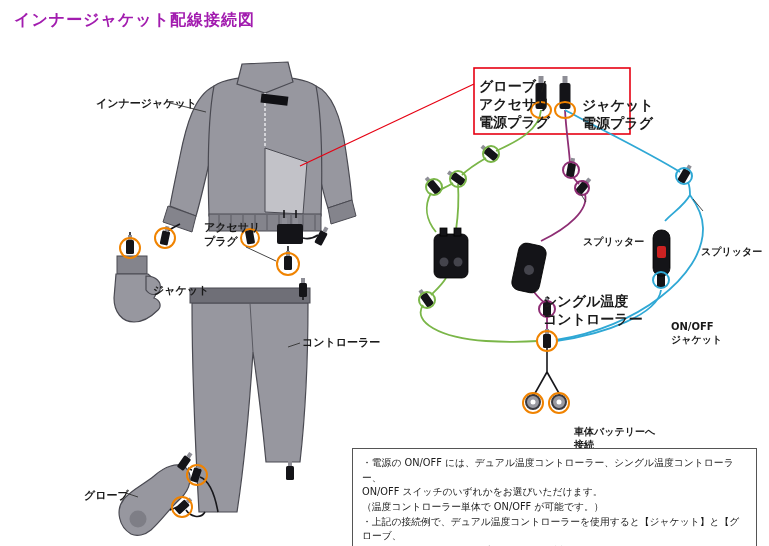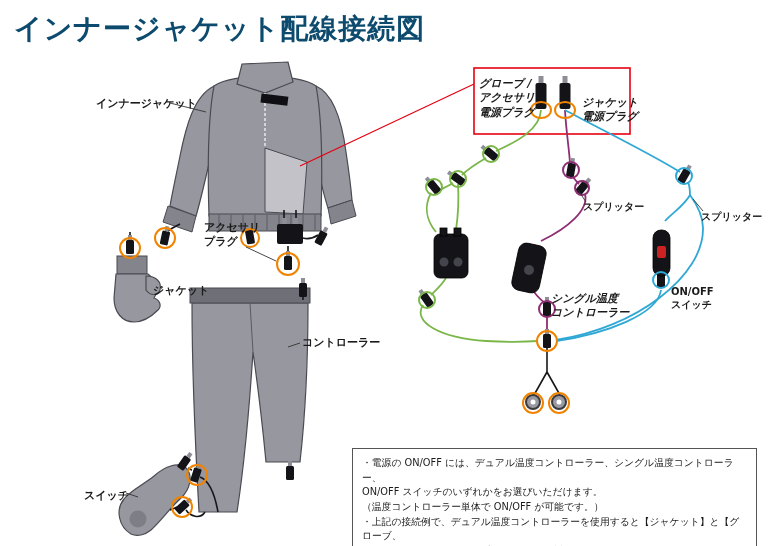--- a/index.html
+++ b/index.html
@@ -1,21 +1,21 @@
 <!DOCTYPE html>
 <html style="--accent-red: #e60012; --highlight-orange: #f08300; --wire-green: #7ab648; --wire-purple: #8e2e74; --wire-cyan: #2fa8d5; --garment-gray: #97979f; --garment-dark: #4a4a52;"><head>
 <meta charset="utf-8">
 <style>
   html,body{margin:0;padding:0;background:#ffffff;}
   .page{position:relative;width:769px;height:546px;background:#fff;overflow:hidden;
         font-family:"DejaVu Sans","Liberation Sans",sans-serif;color:#1a1a1a;}
-  .title{position:absolute;left:14px;top:10px;font-size:28px;font-weight:bold;letter-spacing:1px;color:#0c4a6e;}
+  .title{position:absolute;left:14px;top:10px;font-size:16px;font-weight:bold;letter-spacing:1px;color:#a21caf;}
   .lbl{position:absolute;font-size:11px;font-weight:600;line-height:1.3;white-space:pre-line;color:#1a1a1a;}
-  .lbl.small{font-size:11px;font-style:italic;}
-  .lbl.mid{font-size:10px;}
+  .lbl.small{font-size:14px;}
+  .lbl.mid{font-size:10px;margin-top:35px;}
   .notes{position:absolute;left:352px;top:448px;width:385px;border:1px solid #555;
          padding:7px 9px;font-size:9.8px;line-height:1.5;white-space:pre-line;background:#fff;}
   svg{position:absolute;left:0;top:0;}
   .cloth{fill:var(--garment-gray,#97979f);stroke:var(--garment-dark,#4a4a52);stroke-width:1.2;}
   .rib{fill:#84848c;stroke:var(--garment-dark,#4a4a52);stroke-width:1;}
   .ribline line{stroke:#5a5a62;stroke-width:1;}
   .waist{fill:#6f6f77;stroke:var(--garment-dark,#4a4a52);stroke-width:1;}
   .zip{stroke:#e8e8ec;stroke-width:1.5;stroke-dasharray:3 2;}
   .seam{stroke:#5a5a62;stroke-width:1;fill:none;}
   .plug-body{fill:#141418;}
@@ -239,33 +239,35 @@
     </g>
   </svg>
 
   <div class="title">インナージャケット配線接続図</div>
 
   <div class="lbl" style="left:84px;top:97px;margin-left:12px;">インナージャケット</div>
   <div class="lbl" style="left:204px;top:221px;">アクセサリ
 プラグ</div>
   <div class="lbl" style="left:153px;top:284px;">ジャケット</div>
   <div class="lbl" style="left:302px;top:336px;">コントローラー</div>
-  <div class="lbl" style="left:84px;top:489px;">スイッチ</div>
+  <div class="lbl" style="left:84px;top:489px;">グローブ</div>
 
   <div class="lbl small" style="left:479px;top:77px;">グローブ /
 アクセサリ
 電源プラグ</div>
   <div class="lbl small" style="left:582px;top:96px;">ジャケット
 電源プラグ</div>
 
   <div class="lbl mid" style="left:583px;top:200px;">スプリッター</div>
   <div class="lbl mid" style="left:701px;top:210px;">スプリッター</div>
-  <div class="lbl small" style="left:543px;top:292px;margin-left:8px;">シングル温度
+  <div class="lbl small" style="left:543px;top:292px;">シングル温度
 コントローラー</div>
   <div class="lbl mid" style="left:671px;top:285px;">ON/OFF
-スイッチ</div>
+ジャケット</div>
+  <div class="lbl mid" style="left:574px;top:390px;">車体バッテリーへ
+接続</div>
 
   <div class="notes">・電源の ON/OFF には、デュアル温度コントローラー、シングル温度コントローラー、
 ON/OFF スイッチのいずれかをお選びいただけます。
 （温度コントローラー単体で ON/OFF が可能です。）
 ・上記の接続例で、デュアル温度コントローラーを使用すると【ジャケット】と【グローブ、
 パンツ、インソール】の２系統を別々に温度調整が可能です。</div>
 </div>
 
 </body></html>

